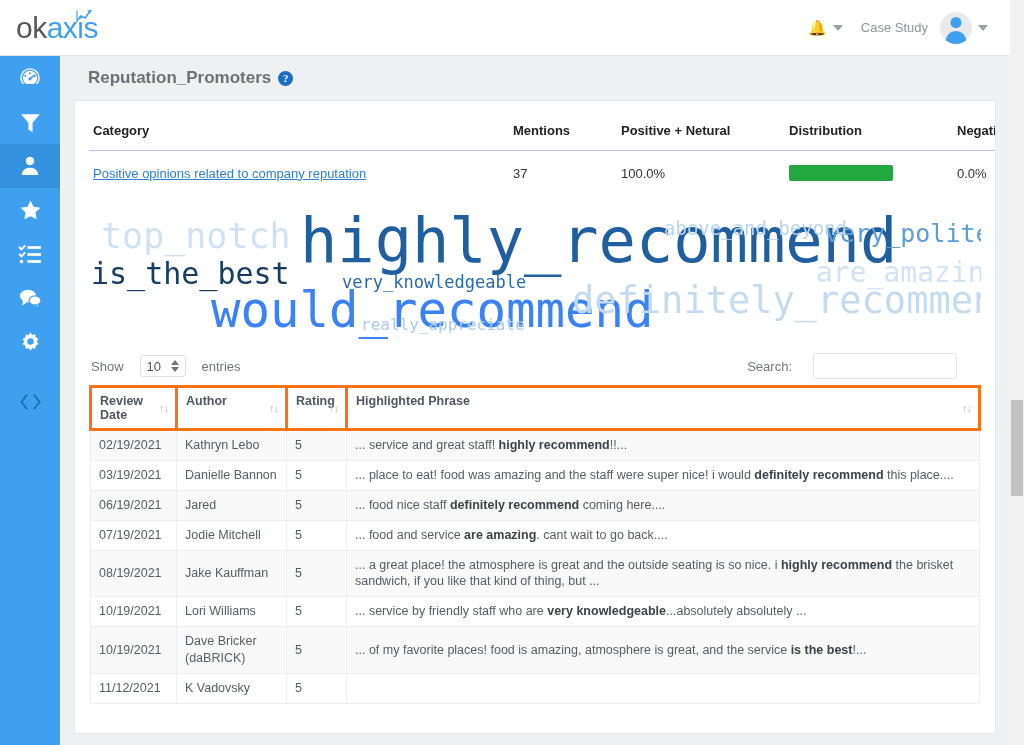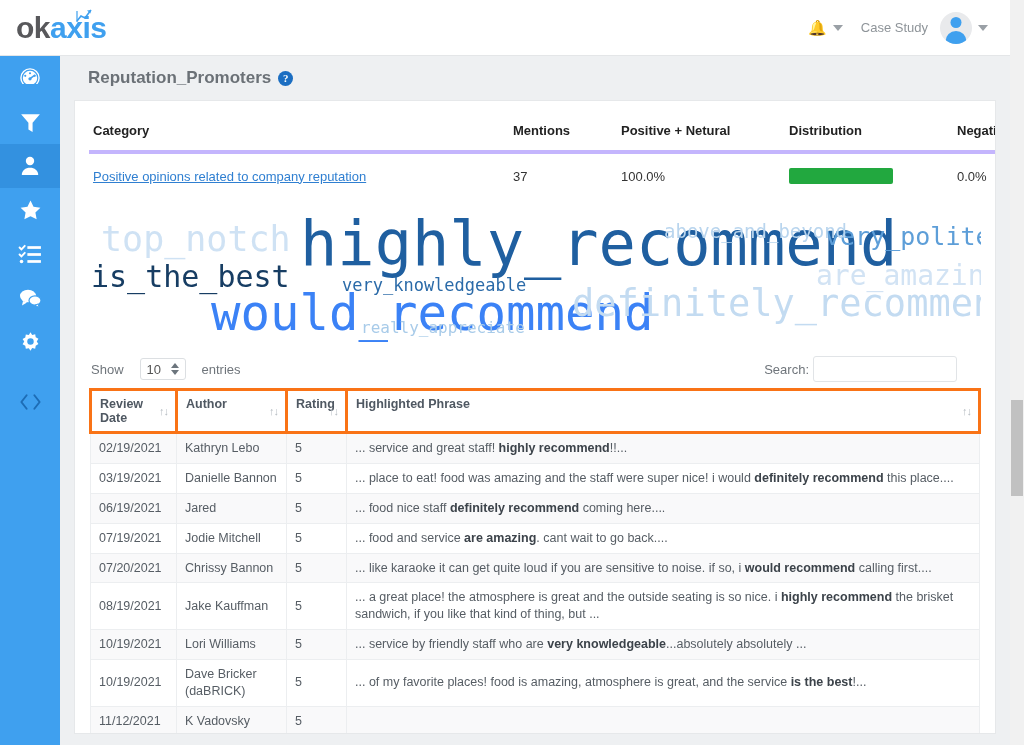--- a/index.html
+++ b/index.html
@@ -10,21 +10,21 @@
     overflow: hidden;
   }
   #app { position: relative; width: 1024px; height: 745px; }
 
   
   .topbar {
     position: absolute; top: 0; left: 0; width: 1010px; height: 56px;
     background: #ffffff; border-bottom: 1px solid #e4e6e8;
     display: flex; align-items: center; justify-content: space-between;
   }
-  .logo { margin-left: 16px; position: relative; font-size: 30px; font-weight: 700; letter-spacing: -0.5px; }
+  .logo { margin-left: 16px; position: relative; font-size: 30px; font-weight: 400; letter-spacing: -0.5px; }
   .logo .ok { color: #58585b; }
   .logo .ax { color: #3fa0ef; }
   .logo .chart-mark {
     position: absolute; top: -2px; left: 60px; width: 17px; height: 14px;
   }
   .topbar-right { display: flex; align-items: center; gap: 6px; margin-right: 22px; }
   .bell { font-size: 15px; color: #8e9499; line-height: 1; }
   .caret { width: 0; height: 0; border-left: 5px solid transparent; border-right: 5px solid transparent;
            border-top: 6px solid #9aa0a6; display: inline-block; }
   .user-name { font-size: 13px; color: #8e9499; margin-left: 12px; margin-right: 6px; }
@@ -68,21 +68,21 @@
   .card {
     background: #fff; border: 1px solid #e6e8ea;
     padding: 12px 14px 10px 14px;
     height: 634px; overflow: hidden;
   }
 
   
   table.summary { width: 100%; border-collapse: collapse; table-layout: fixed; }
   table.summary th {
     text-align: left; font-size: 13px; color: #222; font-weight: 700;
-    padding: 10px 4px 12px 4px; border-bottom: 4px solid #c4b5fd;
+    padding: 10px 4px 12px 4px; border-bottom: 1px solid #c4b5fd;
   }
   table.summary td { padding: 14px 4px 12px 4px; font-size: 13px; color: #333; vertical-align: middle; }
   .cat-link { color: #2f7fd1; font-size: 13px; text-align: right; }
   .pct-pos { color: #4caf50; font-size: 13px; }
   .pct-neg { color: #e8473f; font-size: 13px; }
   .distbar { width: 104px; height: 16px; background: #22a83f; border-radius: 2px; }
 
   
   .wordcloud {
     position: relative; height: 150px; margin: 4px 0 2px 0;
@@ -97,21 +97,21 @@
     position: relative; border: 1px solid #dcdfe2; border-radius: 3px; background: #fff;
     height: 22px; width: 46px; display: flex; align-items: center; padding: 0 6px;
     font-size: 13px; color: #555;
   }
   .len-select .arrows { position: absolute; right: 6px; top: 50%; transform: translateY(-50%);
     display: flex; flex-direction: column; gap: 2px; }
   .len-select .arrows i { display: block; width: 0; height: 0; border-left: 4px solid transparent;
     border-right: 4px solid transparent; }
   .len-select .arrows i.up { border-bottom: 5px solid #6c757d; }
   .len-select .arrows i.dn { border-top: 5px solid #6c757d; }
-  .search-wrap { display: flex; align-items: center; gap: 4px; font-size: 13px; color: #6f757b; margin-right: 24px; }
+  .search-wrap { display: flex; align-items: center; gap: 21px; font-size: 13px; color: #6f757b; margin-right: 24px; }
   .search-wrap input {
     width: 144px; height: 26px; border: 1px solid #e1e4e7; border-radius: 3px;
     background: #fff; font-size: 13px; padding: 0 6px; color: #444;
     font-family: "Liberation Sans", sans-serif;
   }
 
   
   table.reviews { width: 100%; border-collapse: collapse; table-layout: fixed; font-size: 12.5px; }
   table.reviews th {
     text-align: left; font-size: 12.5px; color: #4f5862; font-weight: 700;
@@ -333,26 +333,20 @@
               <td>5</td>
               <td><span>... food nice staff </span><b>definitely recommend</b><span> coming here....</span></td>
             </tr>
             <tr>
               <td>07/19/2021</td>
               <td>Jodie Mitchell</td>
               <td>5</td>
               <td><span>... food and service </span><b>are amazing</b><span>. cant wait to go back....</span></td>
             </tr>
             <tr>
-              <td>07/20/2021</td>
-              <td>Chrissy Bannon</td>
-              <td>5</td>
-              <td><span>... like karaoke it can get quite loud if you are sensitive to noise. if so, i </span><b>would recommend</b><span> calling first....</span></td>
-            </tr>
-            <tr>
               <td>08/19/2021</td>
               <td>Jake Kauffman</td>
               <td>5</td>
               <td><span>... a great place! the atmosphere is great and the outside seating is so nice. i </span><b>highly recommend</b><span> the brisket sandwich, if you like that kind of thing, but ...</span></td>
             </tr>
             <tr>
               <td>10/19/2021</td>
               <td>Lori Williams</td>
               <td>5</td>
               <td><span>... service by friendly staff who are </span><b>very knowledgeable</b><span>...absolutely absolutely ...</span></td>

